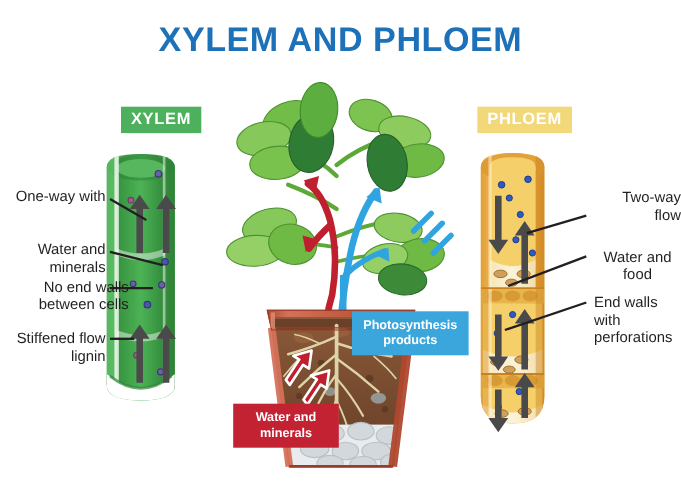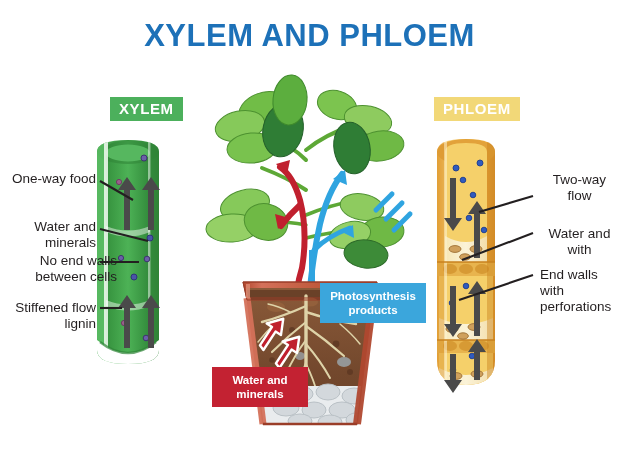--- a/index.html
+++ b/index.html
@@ -52,21 +52,21 @@
     font-family: "Liberation Sans", sans-serif;
   }
   .side-label.left  { text-align: right; }
   .side-label.right { text-align: left; }
 
   #lbl-oneway   { left: 0px;   top: 171px; width: 96px; }
   #lbl-watermin { left: 0px;   top: 219px; width: 96px; }
   #lbl-noend    { left: 0px;   top: 253px; width: 96px; padding-left: 21px; }
   #lbl-lignin   { left: 0px;   top: 300px; width: 96px; }
 
-  #lbl-twoway   { left: 540px; top: 172px; width: 79px; text-align: center;}
+  #lbl-twoway   { left: 540px; top: 172px; width: 79px; text-align: right;}
   #lbl-waterfood{ left: 540px; top: 226px; width: 79px; text-align: center;}
   #lbl-endwalls { left: 540px; top: 267px; width: 79px; text-align: left;}
 
   
   .callout {
     position: absolute;
     color: #ffffff;
     font-weight: bold;
     font-size: 11.5px;
     line-height: 1.22;
@@ -392,25 +392,25 @@
         <path d="M247,298 L373,298 L357,424 L263,424 Z" fill="none" stroke="#9a3d28" stroke-width="1.2"></path>
         <path d="M247,298 L263,424" stroke="#d4715a" stroke-width="7" fill="none" opacity="0.95"></path>
         <path d="M373,298 L357,424" stroke="#b0482f" stroke-width="8" fill="none" opacity="0.95"></path>
         <path d="M243,282 L377,282 L373,300 L247,300 Z" fill="none" stroke="#9a3d28" stroke-width="1"></path>
         <path d="M248,284 L248,298" stroke="#e08f77" stroke-width="4" opacity="0.8"></path>
         <path d="M263,424 L357,424" stroke="#9a3d28" stroke-width="2.6" fill="none"></path>
       </g>
     </g>
   </svg>
 
-  <div class="side-label left" id="lbl-oneway">One-way food</div>
+  <div class="side-label left" id="lbl-oneway">One-way with</div>
   <div class="side-label left" id="lbl-watermin">Water and minerals</div>
   <div class="side-label left" id="lbl-noend">No end walls between cells</div>
   <div class="side-label left" id="lbl-lignin">Stiffened flow lignin</div>
 
   <div class="side-label right" id="lbl-twoway">Two-way flow</div>
-  <div class="side-label right" id="lbl-waterfood">Water and with</div>
+  <div class="side-label right" id="lbl-waterfood">Water and food</div>
   <div class="side-label right" id="lbl-endwalls">End walls with perforations</div>
 
   <div class="callout" id="callout-photo">Photosynthesis products</div>
   <div class="callout" id="callout-water">Water and minerals</div>
 
 </div>
 
 </body></html>

